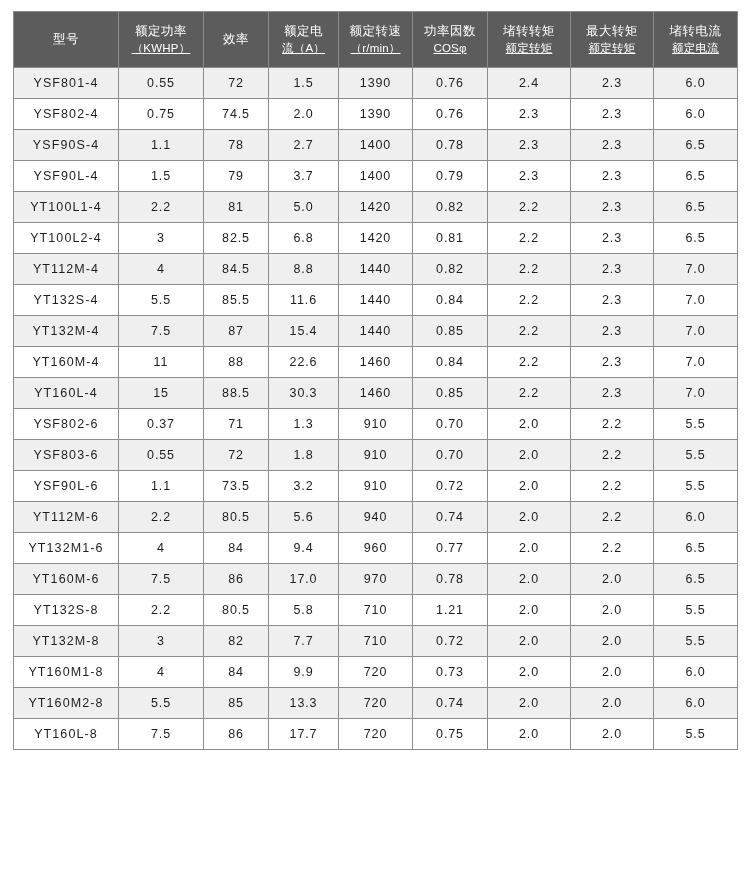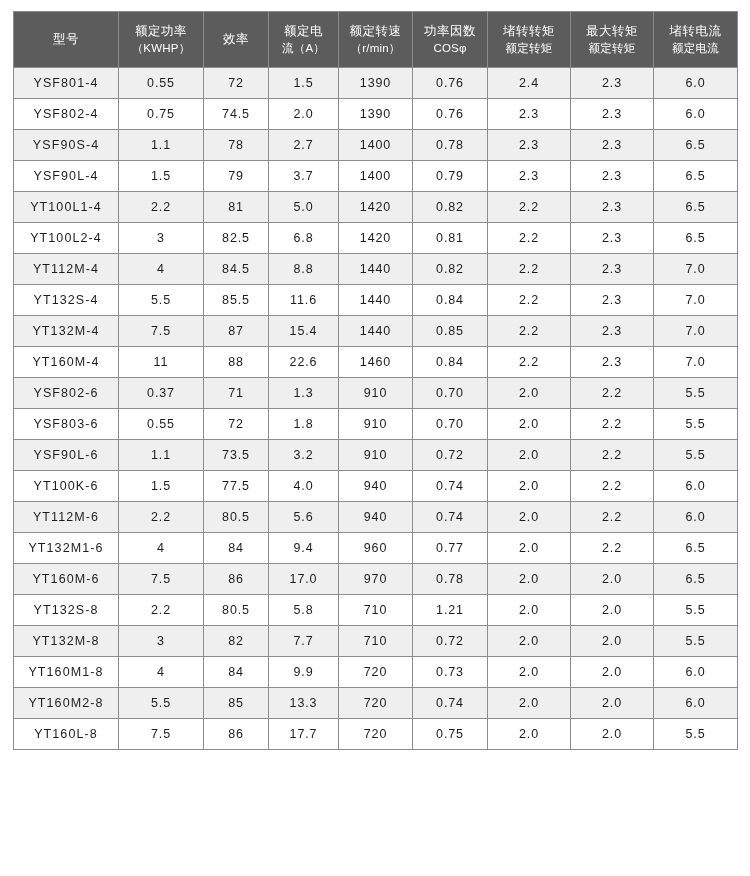--- a/index.html
+++ b/index.html
@@ -45,20 +45,21 @@
     line-height: 1.45;
     letter-spacing: 0.5px;
     border-color: #7a7a7a;
   }
   thead th .hl {
     display: block;
   }
   thead th .hl.sub {
     font-size: 11.5px;
     letter-spacing: 0.2px;
+    text-decoration: underline;
   }
   
   tbody td {
     height: 30px;
     font-size: 12.5px;
     color: #1e1e1e;
     letter-spacing: 0.9px;
     background: #ffffff;
   }
   tbody tr:nth-child(odd) td {
@@ -238,20 +239,31 @@
           <td>11</td>
           <td>88</td>
           <td>22.6</td>
           <td>1460</td>
           <td>0.84</td>
           <td>2.2</td>
           <td>2.3</td>
           <td>7.0</td>
         </tr>
         <tr>
+          <td class="model">YT160L-4</td>
+          <td>15</td>
+          <td>88.5</td>
+          <td>30.3</td>
+          <td>1460</td>
+          <td>0.85</td>
+          <td>2.2</td>
+          <td>2.3</td>
+          <td>7.0</td>
+        </tr>
+        <tr>
           <td class="model">YSF802-6</td>
           <td>0.37</td>
           <td>71</td>
           <td>1.3</td>
           <td>910</td>
           <td>0.70</td>
           <td>2.0</td>
           <td>2.2</td>
           <td>5.5</td>
         </tr>
@@ -271,31 +283,20 @@
           <td>1.1</td>
           <td>73.5</td>
           <td>3.2</td>
           <td>910</td>
           <td>0.72</td>
           <td>2.0</td>
           <td>2.2</td>
           <td>5.5</td>
         </tr>
         <tr>
-          <td class="model">YT100K-6</td>
-          <td>1.5</td>
-          <td>77.5</td>
-          <td>4.0</td>
-          <td>940</td>
-          <td>0.74</td>
-          <td>2.0</td>
-          <td>2.2</td>
-          <td>6.0</td>
-        </tr>
-        <tr>
           <td class="model">YT112M-6</td>
           <td>2.2</td>
           <td>80.5</td>
           <td>5.6</td>
           <td>940</td>
           <td>0.74</td>
           <td>2.0</td>
           <td>2.2</td>
           <td>6.0</td>
         </tr>

